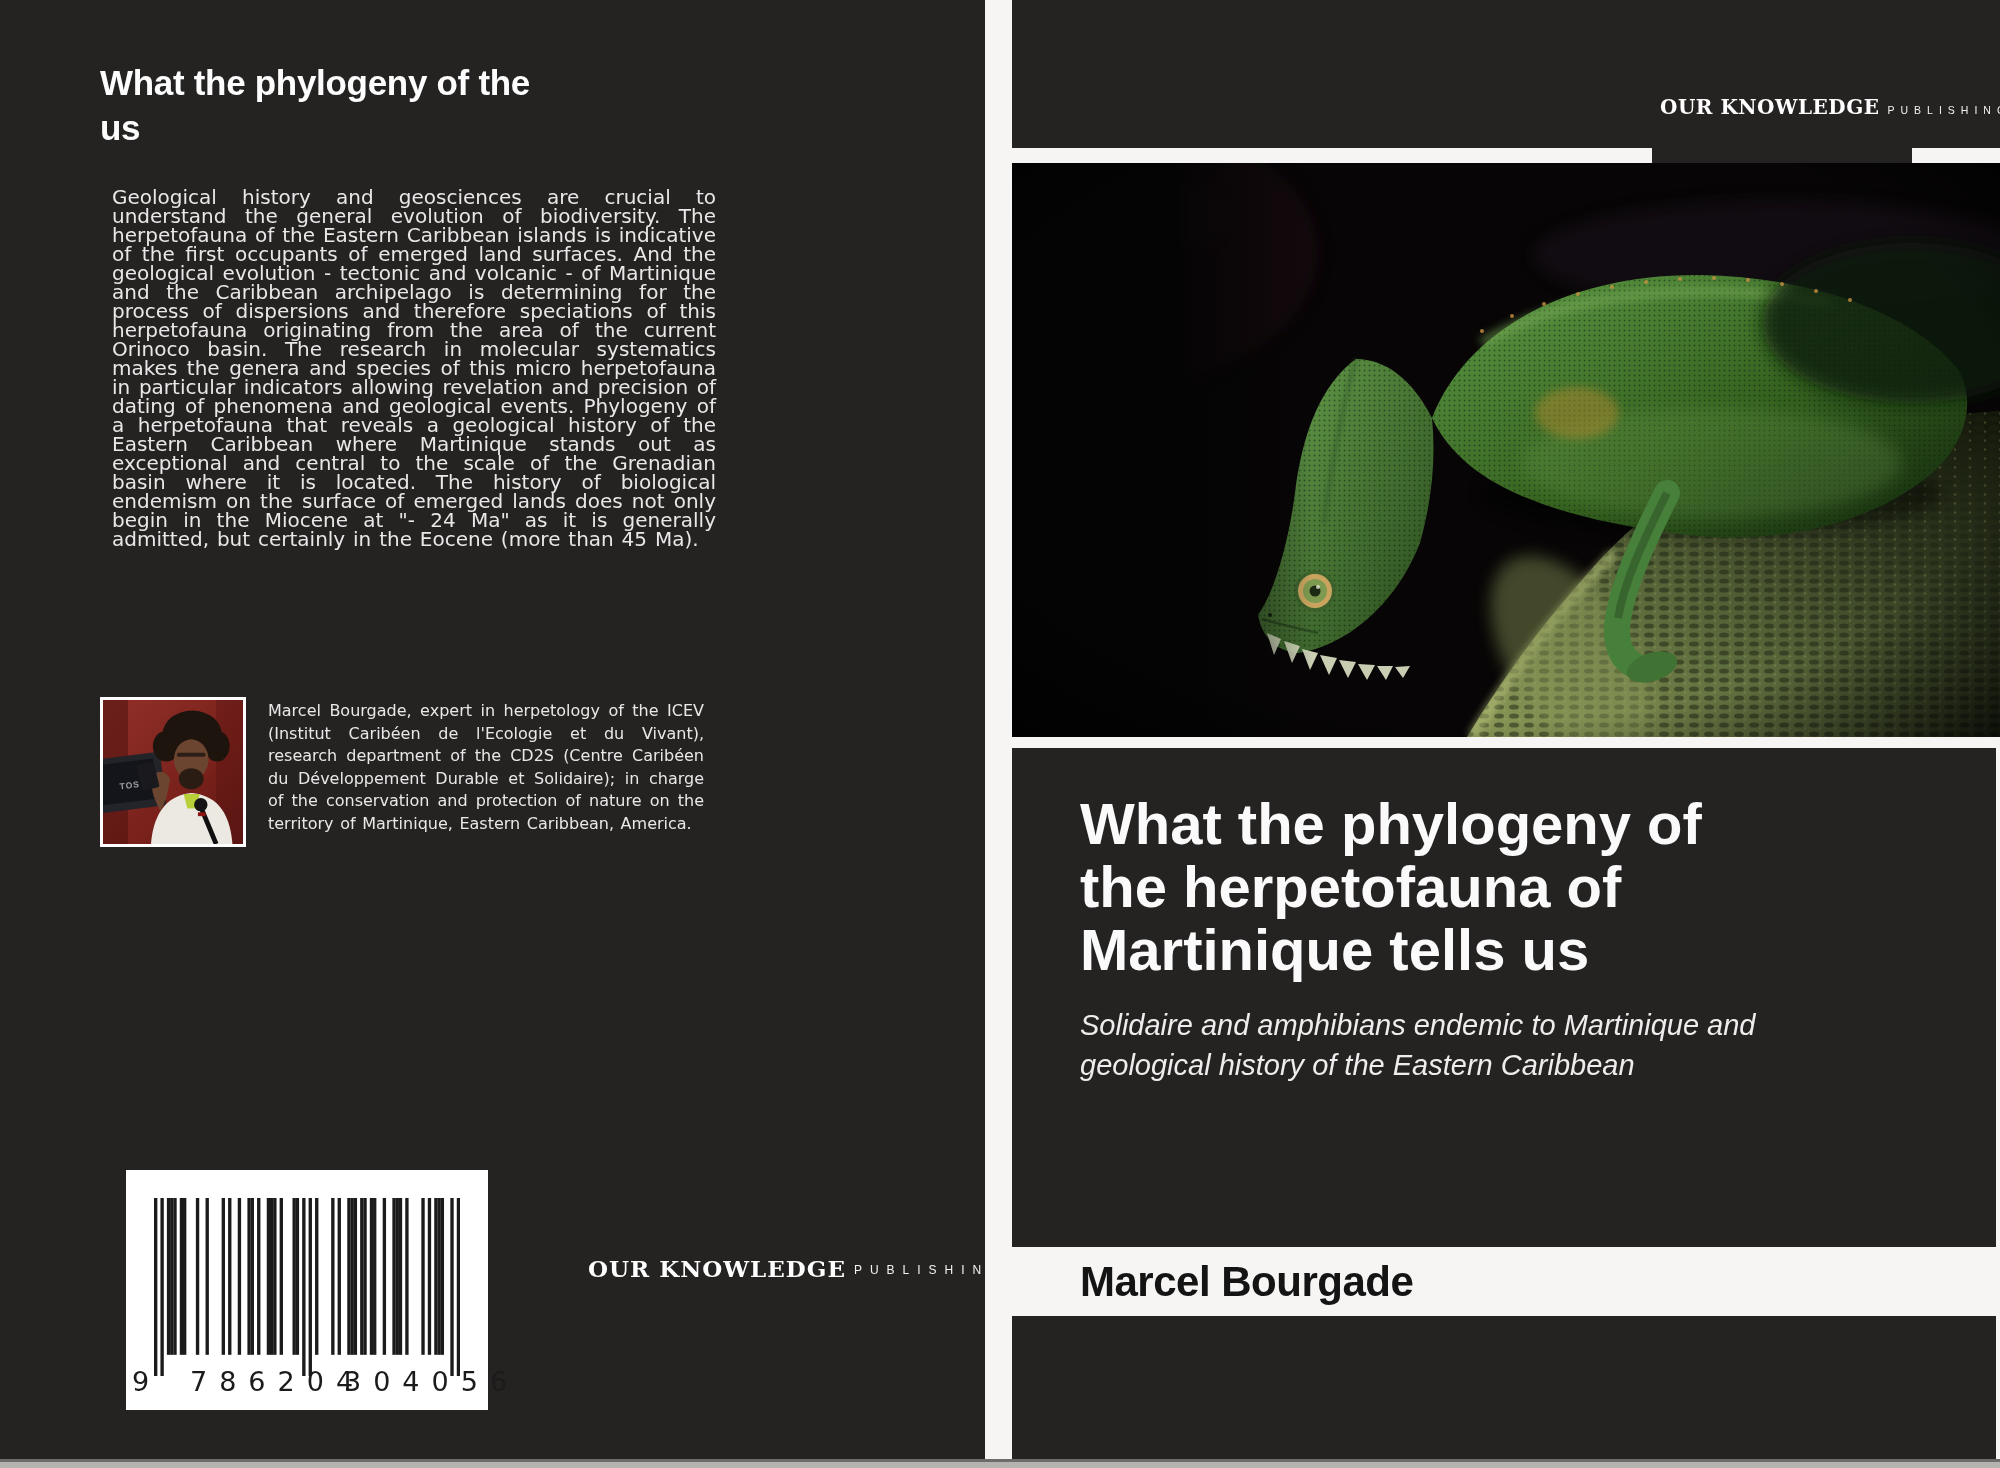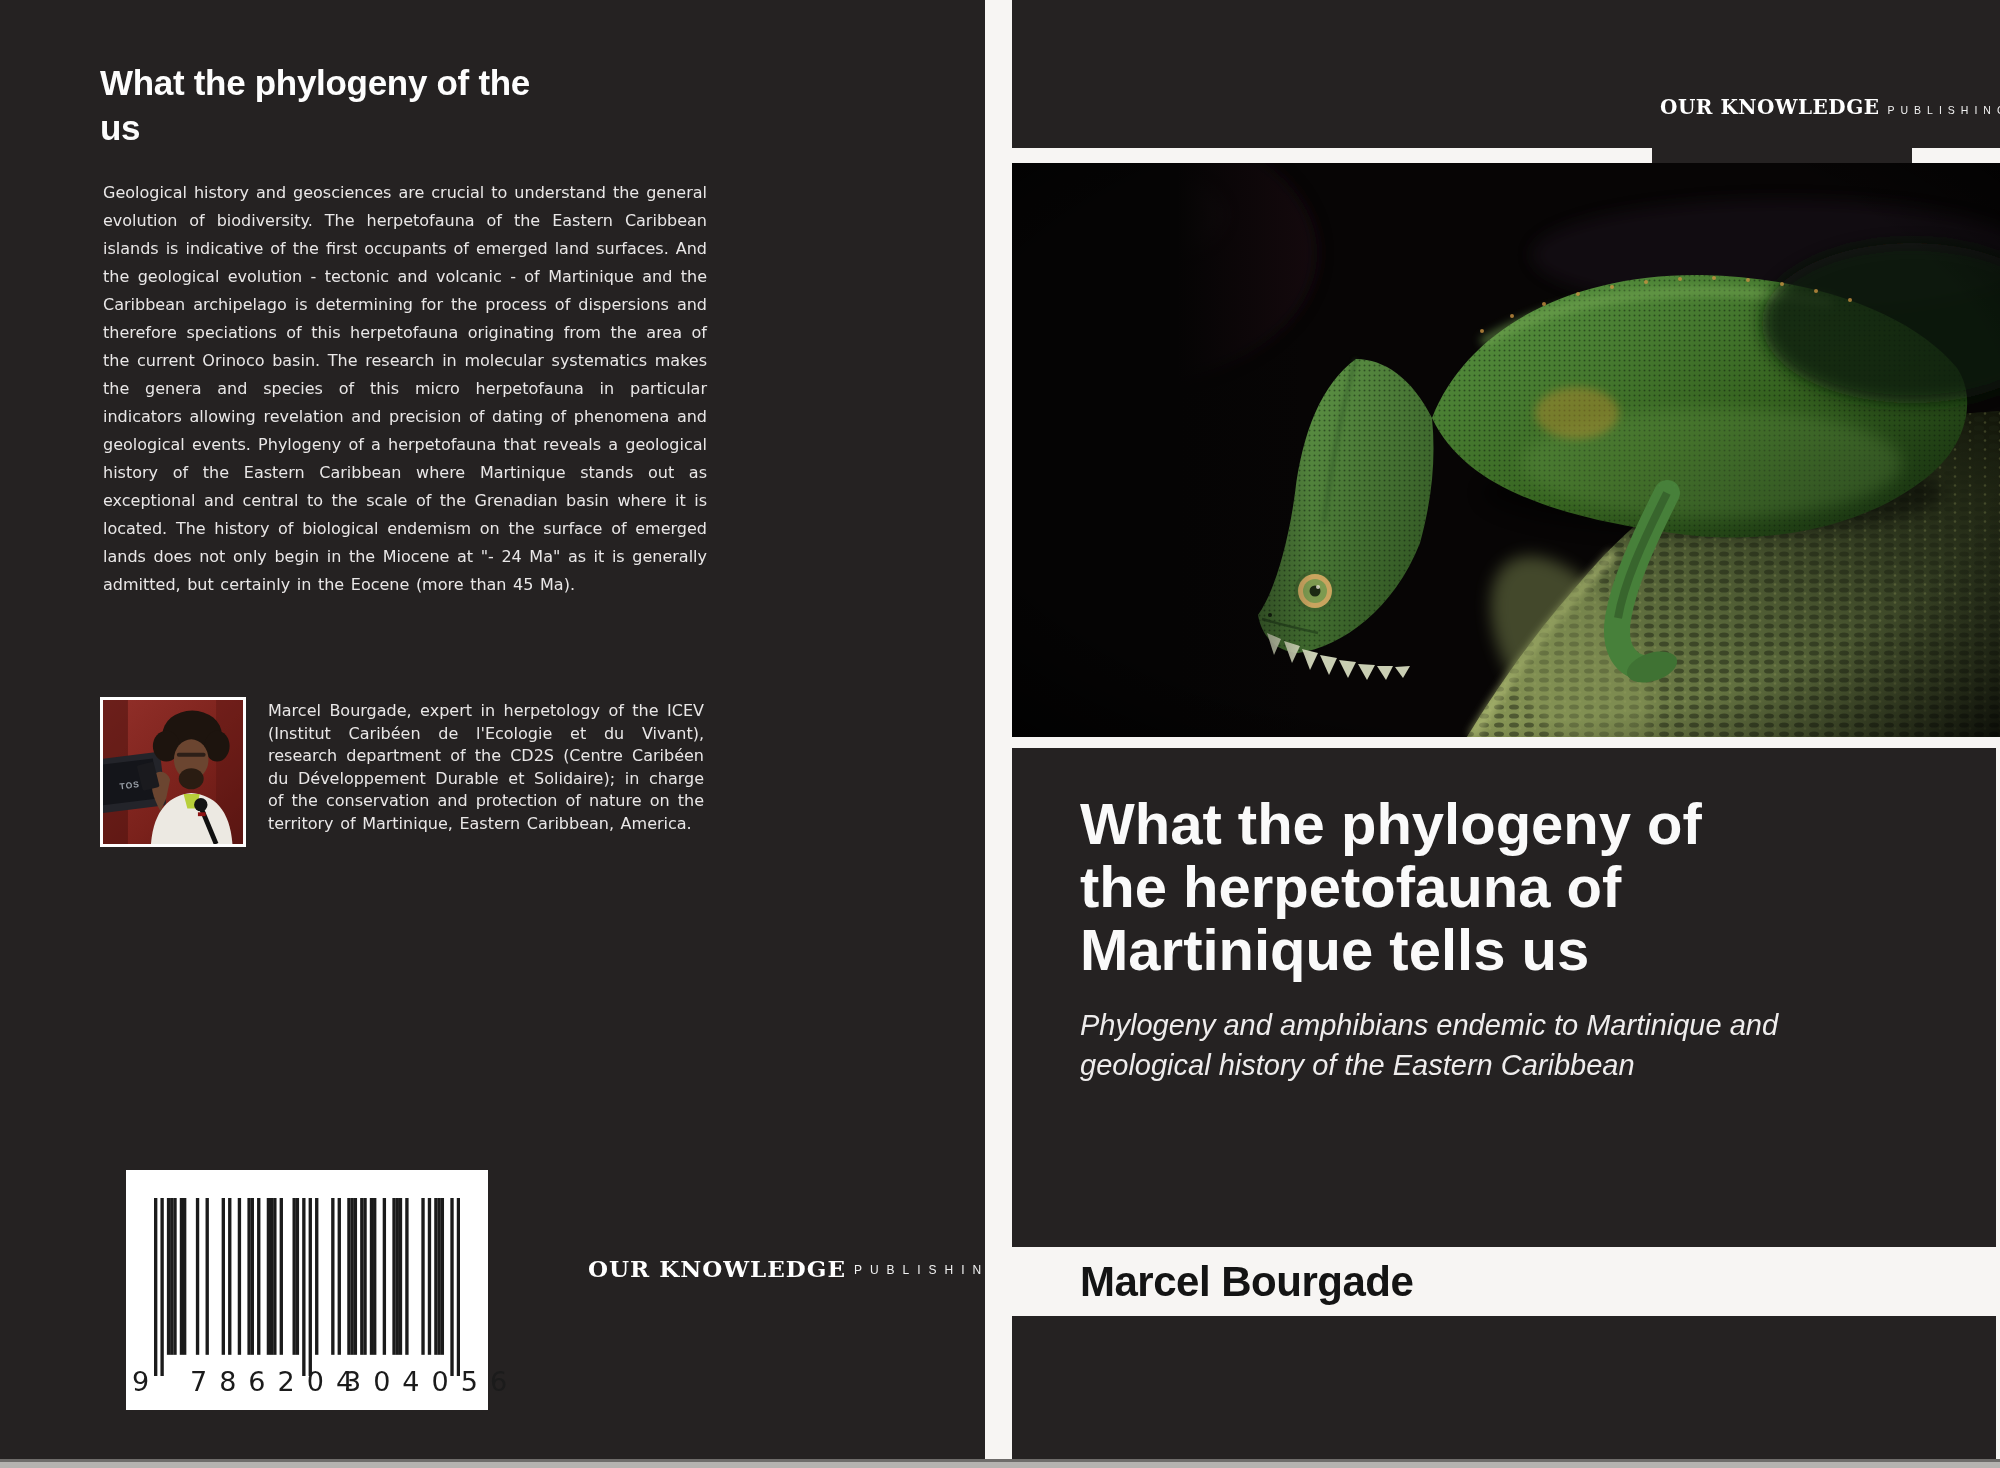--- a/index.html
+++ b/index.html
@@ -3,22 +3,22 @@
 <meta charset="utf-8">
 <style>
   html,body{margin:0;padding:0;background:#555;}
   .book{position:relative;width:2000px;height:1468px;overflow:hidden;background:#7f1d1d;font-family:"DejaVu Sans",sans-serif;}
 
   
   .left-page{position:absolute;left:0;top:0;width:985px;height:1468px;background:#252222;}
   .bc-title{position:absolute;left:100px;top:60px;width:660px;margin:0;color:#fdfdfd;
             font-family:"Liberation Sans",sans-serif;font-weight:bold;font-size:35px;line-height:45px;letter-spacing:-0.3px;}
   .bc-title span{display:block;}
-  .bc-blurb{position:absolute;left:100px;top:176px;width:604px;margin:3px;color:#e9e7e7;
-            font-size:16px;line-height:28px;text-align:justify;word-spacing:1.5px;}
+  .bc-blurb{position:absolute;left:100px;top:176px;width:604px;margin:12px;color:#e9e7e7;
+            font-size:20px;line-height:19px;text-align:justify;word-spacing:1.5px;}
   .bc-photo{position:absolute;left:100px;top:697px;width:146px;height:150px;border:3px solid #fefefe;box-sizing:border-box;background:#7a211b;}
   .bc-photo svg{display:block;width:100%;height:100%;}
   .bc-bio{position:absolute;left:268px;top:700px;width:436px;margin:0;color:#e9e7e7;
           font-size:16px;line-height:22.6px;text-align:justify;word-spacing:1.5px;}
 
   .bc-barcode{position:absolute;left:126px;top:1170px;width:362px;height:240px;background:#fff;box-sizing:border-box;padding:28px 20px 0 28px;}
   #barcode-bars{width:306px;height:178px;display:block;}
   #barcode-bars rect{fill:#1b1b1b;}
   .bc-digits{position:absolute;left:28px;top:196px;width:320px;height:36px;color:#1b1b1b;
              font-size:27px;font-family:"DejaVu Sans",sans-serif;}
@@ -325,21 +325,21 @@
       </svg>
     </div>
 
     <div class="fc-title-panel">
       <h2 class="fc-title">
         <span>What the phylogeny of</span>
         <span>the herpetofauna of</span>
         <span>Martinique tells us</span>
       </h2>
       <p class="fc-subtitle">
-        <span>Phylogeny and amphibians endemic to Martinique and</span>
+        <span>Solidaire and amphibians endemic to Martinique and</span>
         <span>geological history of the Eastern Caribbean</span>
       </p>
     </div>
 
     <div class="fc-author-band">
       <div class="fc-author">Marcel Bourgade</div>
     </div>
 
     <div class="fc-bottom"></div>
   </div>

